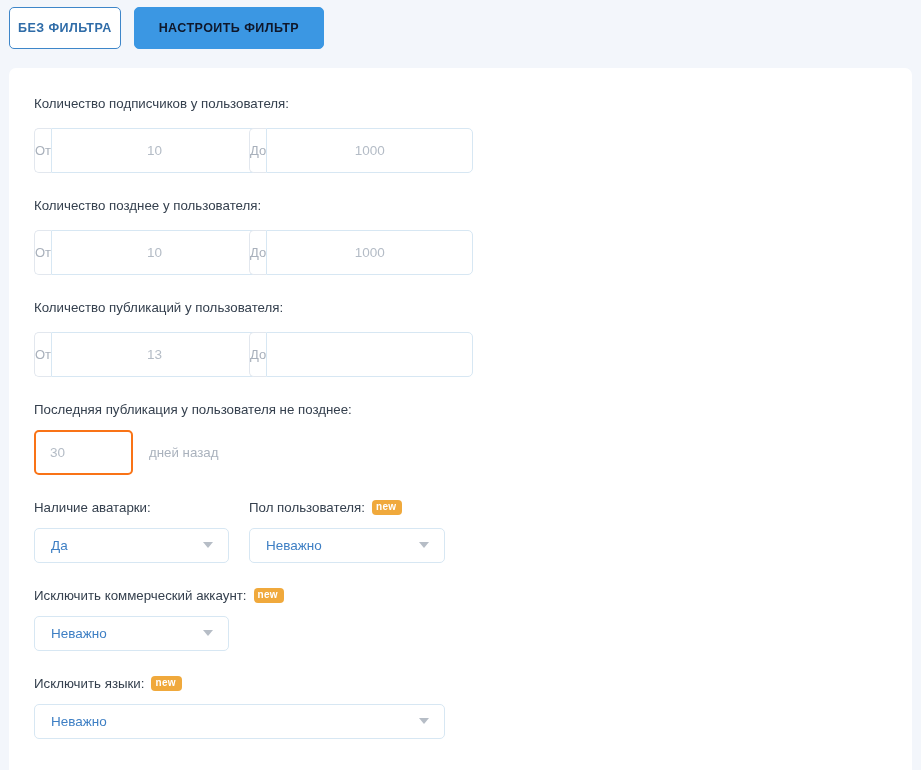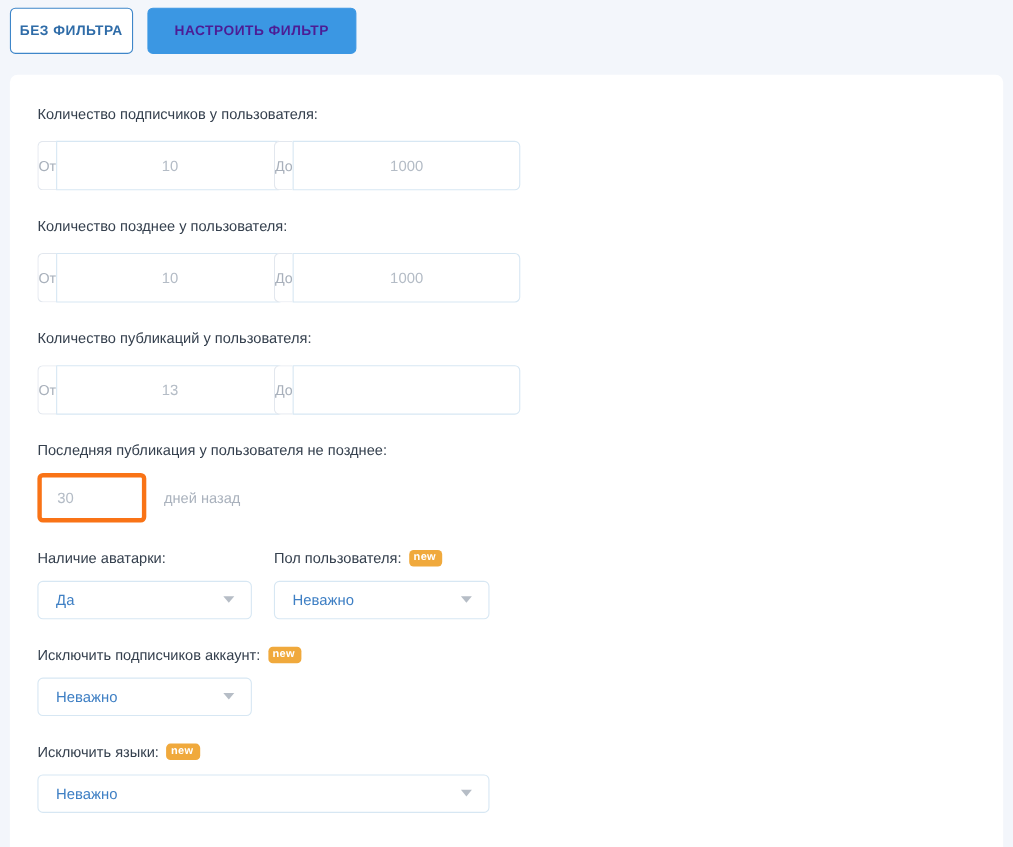--- a/index.html
+++ b/index.html
@@ -40,21 +40,21 @@
   }
   .tab-inactive {
     background: #ffffff;
     border: 1px solid #3e86c9;
     color: #2f6ca8;
     padding: 0 8px;
   }
   .tab-active {
     background: #3b97e3;
     border: 1px solid #3b97e3;
-    color: #4c1d95;
+    color: #0f172a;
     padding: 0 24px;
   }
 
   
   .card {
     position: absolute;
     left: 9px;
     top: 68px;
     width: 903px;
     height: 716px;
@@ -136,21 +136,21 @@
   
   .single-row {
     display: flex;
     align-items: center;
     gap: 16px;
     margin-bottom: 25px;
   }
   .input-single {
     width: 99px;
     height: 45px;
-    border: 4px solid #f97316;
+    border: 2px solid #f97316;
     border-radius: 5px;
     background: #ffffff;
     font-size: 13.5px;
     color: #1d4ed8;
     padding: 0 14px;
     font-family: inherit;
     outline: none;
   }
   .input-single::placeholder { color: #b4bcc6; }
   .suffix-text {
@@ -297,21 +297,21 @@
           <div class="select-wrap w-196">
             <div class="select-box">Неважно</div>
             <span class="caret"></span>
           </div>
         </div>
       </div>
     </div>
 
     <div class="col">
       <div class="field-label">
-        <span>Исключить подписчиков аккаунт:</span>
+        <span>Исключить коммерческий аккаунт:</span>
         <span class="badge-new">new</span>
       </div>
       <div class="select-wrap w-195">
         <div class="select-box">Неважно</div>
         <span class="caret"></span>
       </div>
     </div>
   </div>
 
   <div class="grid">

